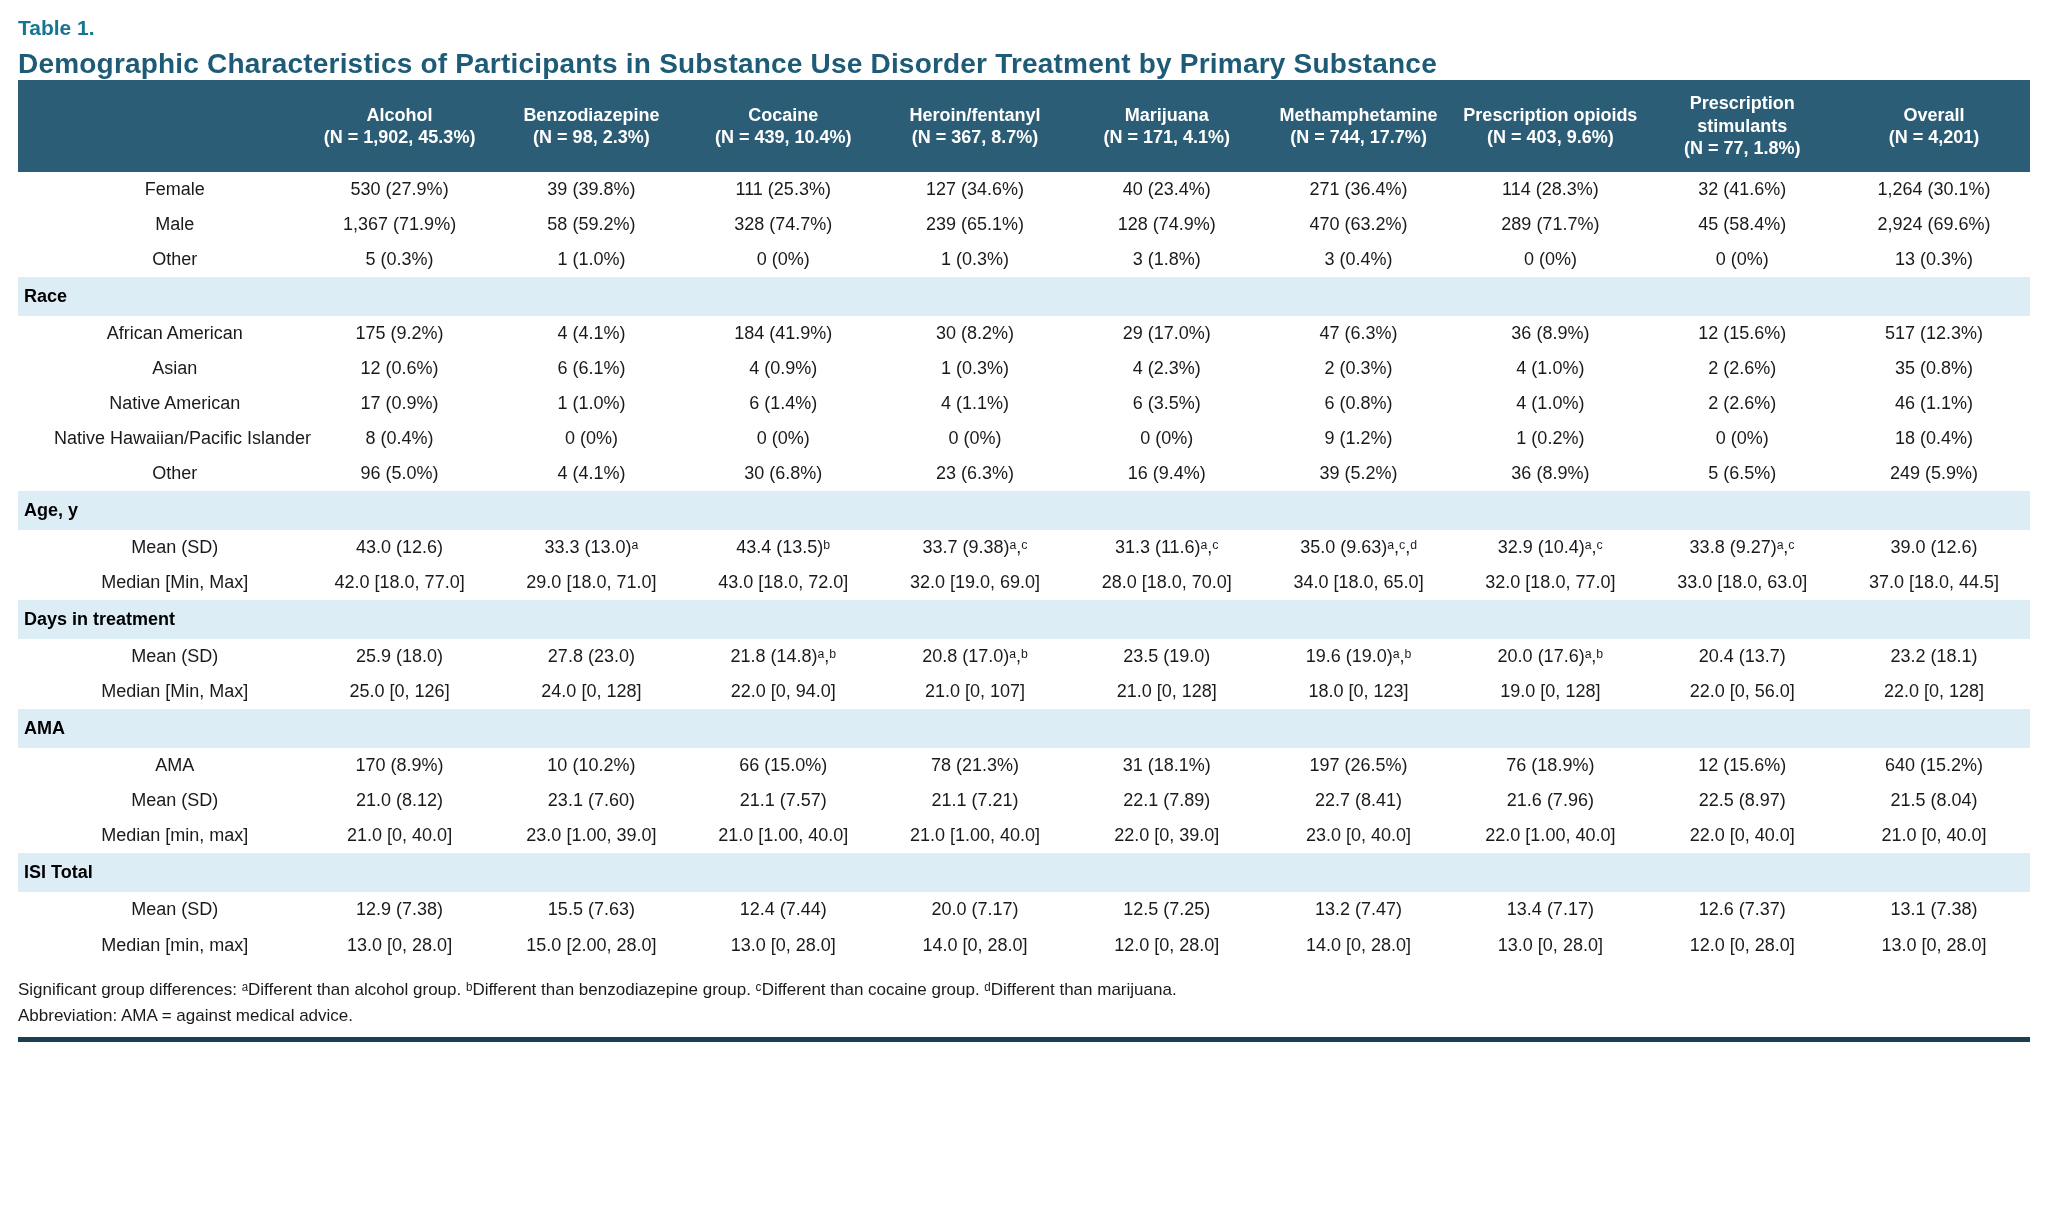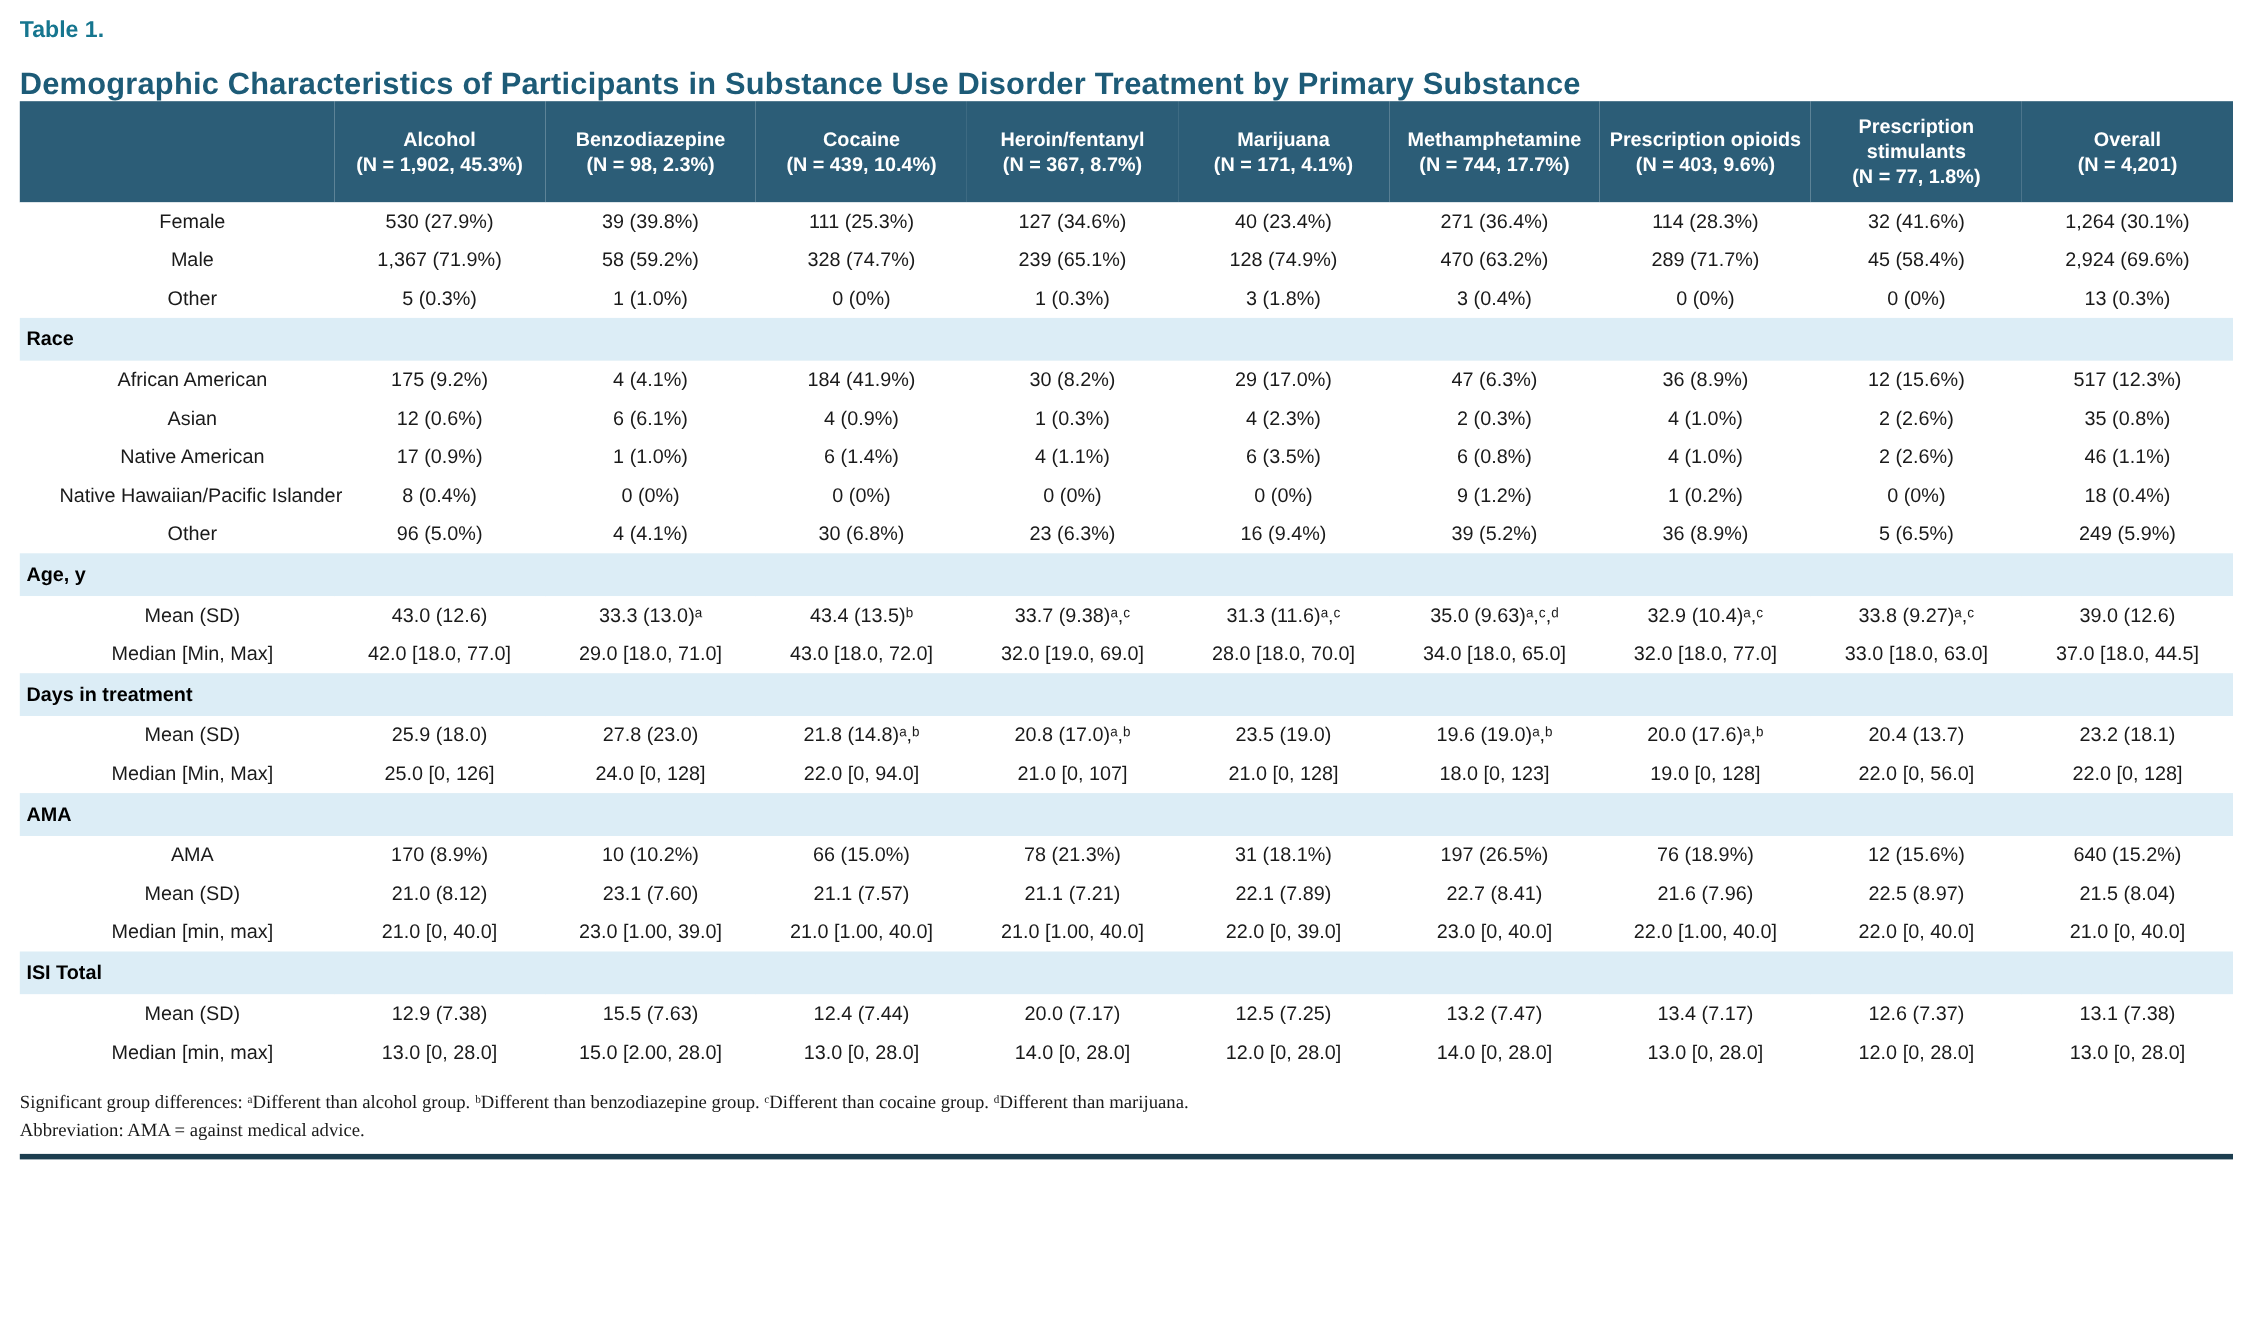--- a/index.html
+++ b/index.html
@@ -10,21 +10,21 @@
     font-family: "Liberation Sans", "DejaVu Sans", sans-serif;
     color: #1a1a1a;
     overflow: hidden;
   }
   .page { padding: 16px 18px 0 18px; }
 
   .table-label {
     color: var(--table-label, #16768f);
     font-size: 21px;
     font-weight: bold;
-    margin-bottom: 20px;
+    margin-bottom: 8px;
   }
   .title {
     color: var(--title, #1d5b77);
     font-size: 28px;
     font-weight: bold;
     letter-spacing: 0.2px;
     margin-bottom: 0;
   }
 
   table {
@@ -60,21 +60,21 @@
     text-align: center;
     line-height: 1.28;
   }
   tr.data-row td.row-label {
     text-align: center;
     padding-left: 36px;
     white-space: nowrap;
     overflow: visible;
   }
 
-  .footnotes { margin-top: 14px; font-family: Liberation Serif, serif; }
+  .footnotes { margin-top: 14px; }
   .footnote {
     font-size: 17px;
     line-height: 1.55;
     color: #1a1a1a;
   }
   .bottom-rule {
     margin-top: 8px;
     height: 5px;
     background: var(--rule, #1d3e50);
   }

